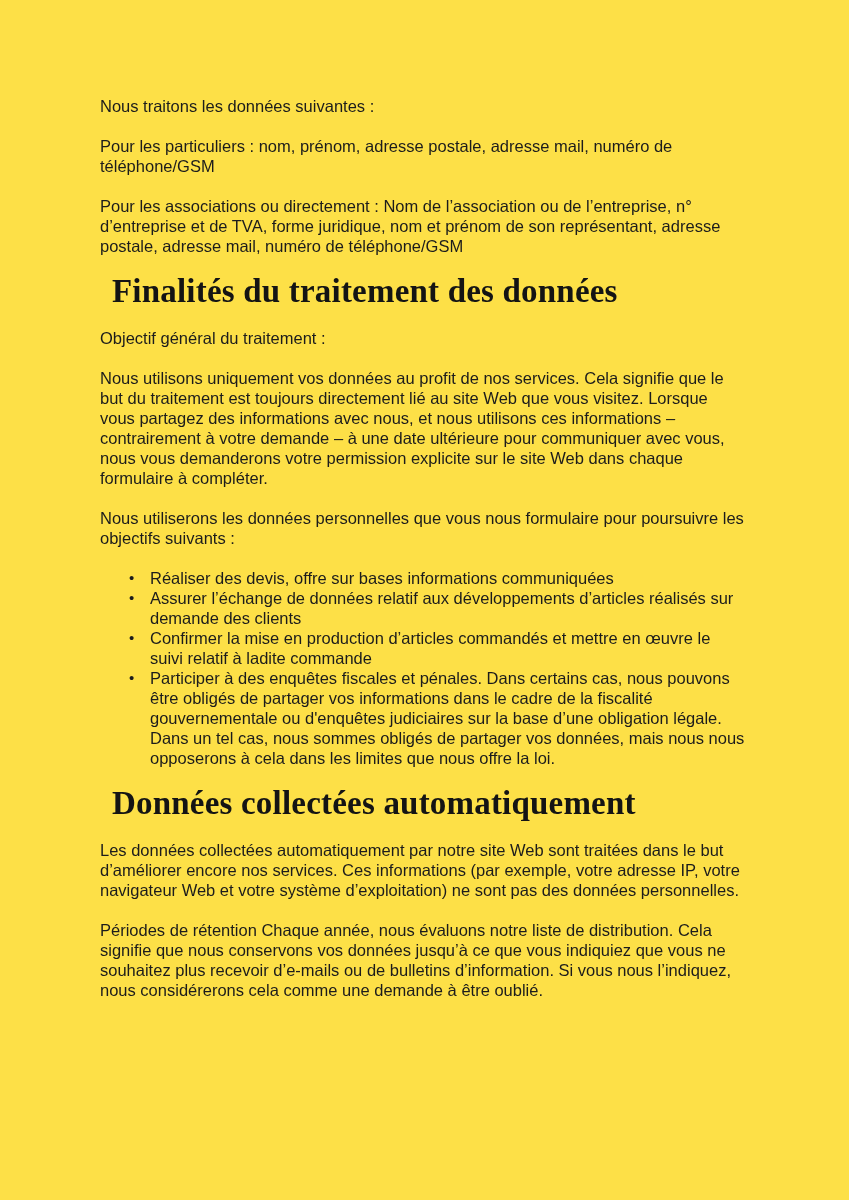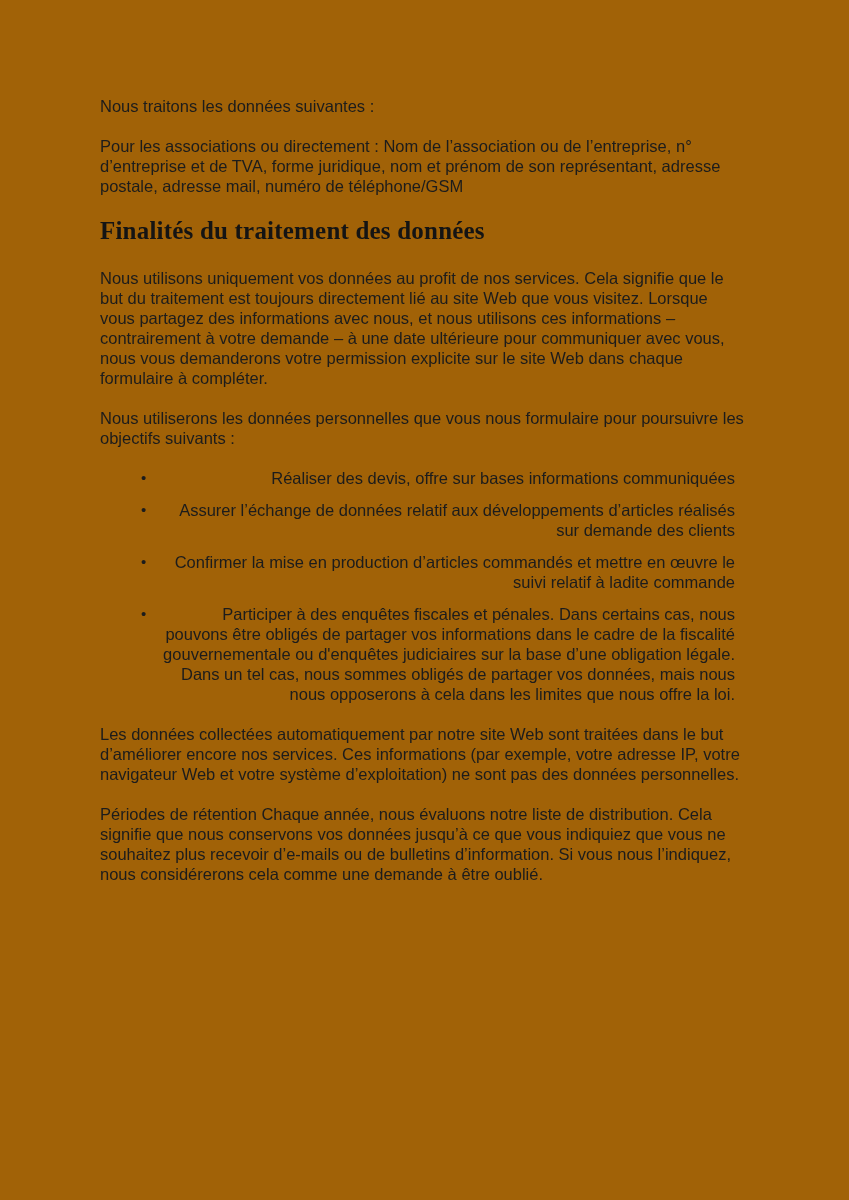--- a/index.html
+++ b/index.html
@@ -14,68 +14,70 @@
     overflow: hidden;
     font-family: "Liberation Sans", sans-serif;
     color: #1c1c1c;
     -webkit-font-smoothing: antialiased;
   }
   .page {
     box-sizing: border-box;
     width: 849px;
     height: 1200px;
     padding: 96px 102px 0 100px;
-    background: #a16207;
+    background: #fde047;
   }
   .page p {
     margin: 0 0 20px 0;
     font-size: 16.5px;
     line-height: 20px;
   }
   .page h2 {
     font-family: "Liberation Serif", serif;
     font-weight: 700;
     color: #141414;
-    font-size: 25px;
+    font-size: 33px;
     line-height: 30px;
-    margin: 2px 0 22px 0;
+    margin: 2px 0 22px 12px;
     letter-spacing: 0.2px;
   }
   .page ul {
     margin: 0 0 20px 0;
     padding: 0 0 0 50px;
     list-style: none;
     font-size: 16.5px;
     line-height: 20px;
   }
   .page li {
     position: relative;
-    margin: 12px;
-    text-align: right;
+    margin: 0;
   }
   .page li::before {
     content: "\2022";
     position: absolute;
     left: -21px;
     top: 0;
     font-size: 15px;
     line-height: 20px;
     color: #1c1c1c;
   }
 </style>
 </head>
 <body>
 
 <main class="page">
     <p>Nous traitons les données suivantes :</p>
+    <p>Pour les particuliers : nom, prénom, adresse postale, adresse mail, numéro de téléphone/GSM</p>
     <p>Pour les associations ou directement : Nom de l’association ou de l’entreprise, n° d’entreprise et de TVA, forme juridique, nom et prénom de son représentant, adresse postale, adresse mail, numéro de téléphone/GSM</p>
     <h2>Finalités du traitement des données</h2>
+    <p>Objectif général du traitement :</p>
     <p>Nous utilisons uniquement vos données au profit de nos services. Cela signifie que le but du traitement est toujours directement lié au site Web que vous visitez. Lorsque vous partagez des informations avec nous, et nous utilisons ces informations – contrairement à votre demande – à une date ultérieure pour communiquer avec vous, nous vous demanderons votre permission explicite sur le site Web dans chaque formulaire à compléter.</p>
     <p>Nous utiliserons les données personnelles que vous nous formulaire pour poursuivre les objectifs suivants :</p>
     <ul>
       <li>Réaliser des devis, offre sur bases informations communiquées</li>
       <li>Assurer l’échange de données relatif aux développements d’articles réalisés sur demande des clients</li>
       <li>Confirmer la mise en production d’articles commandés et mettre en œuvre le suivi relatif à ladite commande</li>
       <li>Participer à des enquêtes fiscales et pénales. Dans certains cas, nous pouvons être obligés de partager vos informations dans le cadre de la fiscalité gouvernementale ou d'enquêtes judiciaires sur la base d’une obligation légale. Dans un tel cas, nous sommes obligés de partager vos données, mais nous nous opposerons à cela dans les limites que nous offre la loi.</li>
     </ul>
+    <h2>Données collectées automatiquement</h2>
     <p>Les données collectées automatiquement par notre site Web sont traitées dans le but d’améliorer encore nos services. Ces informations (par exemple, votre adresse IP, votre navigateur Web et votre système d’exploitation) ne sont pas des données personnelles.</p>
     <p>Périodes de rétention Chaque année, nous évaluons notre liste de distribution. Cela signifie que nous conservons vos données jusqu’à ce que vous indiquiez que vous ne souhaitez plus recevoir d’e-mails ou de bulletins d’information. Si vous nous l’indiquez, nous considérerons cela comme une demande à être oublié.</p>
   </main>
 
 </body></html>

